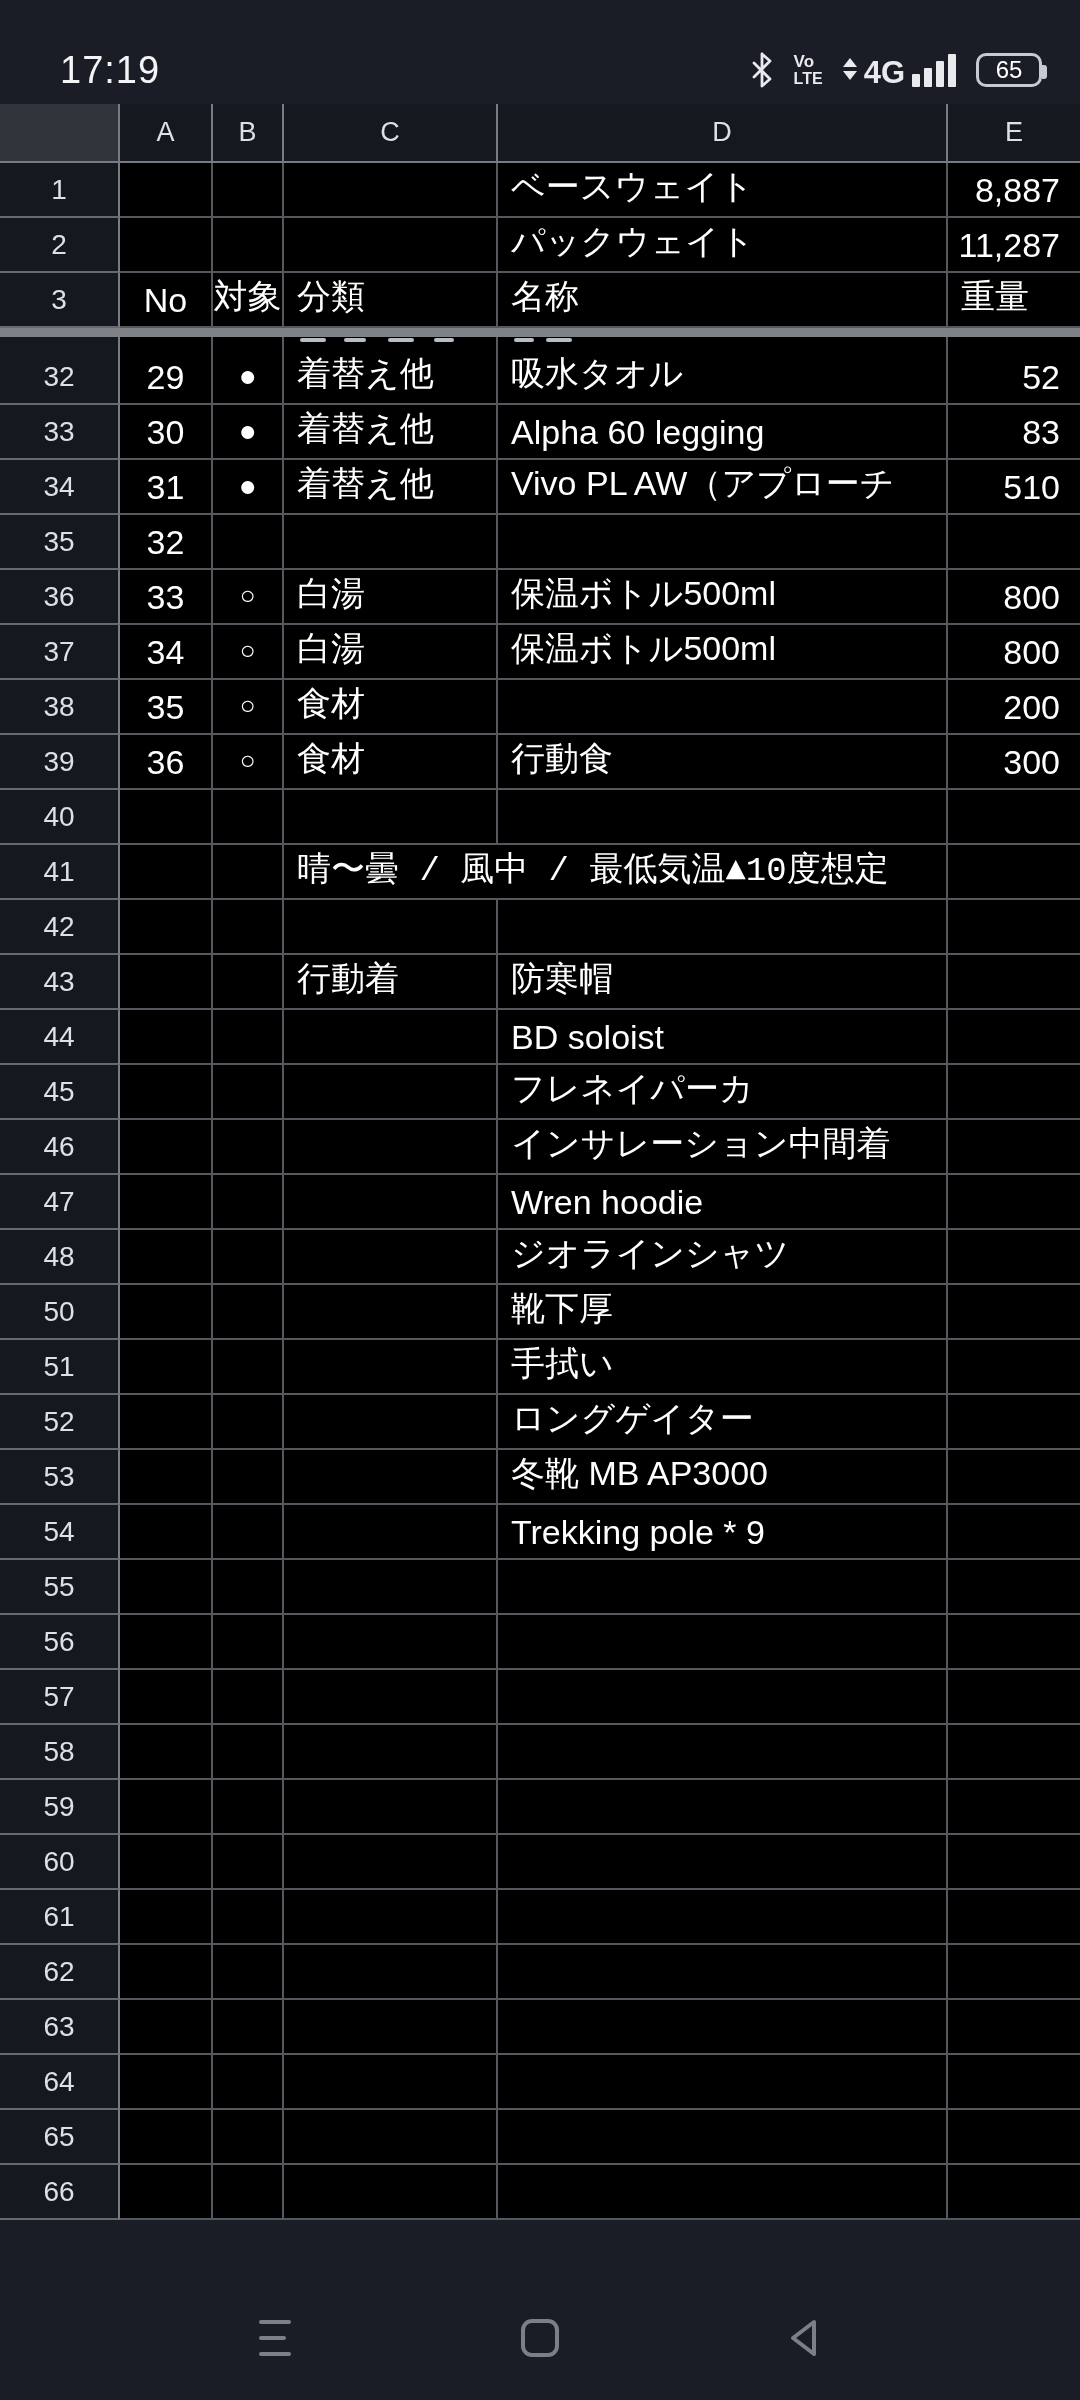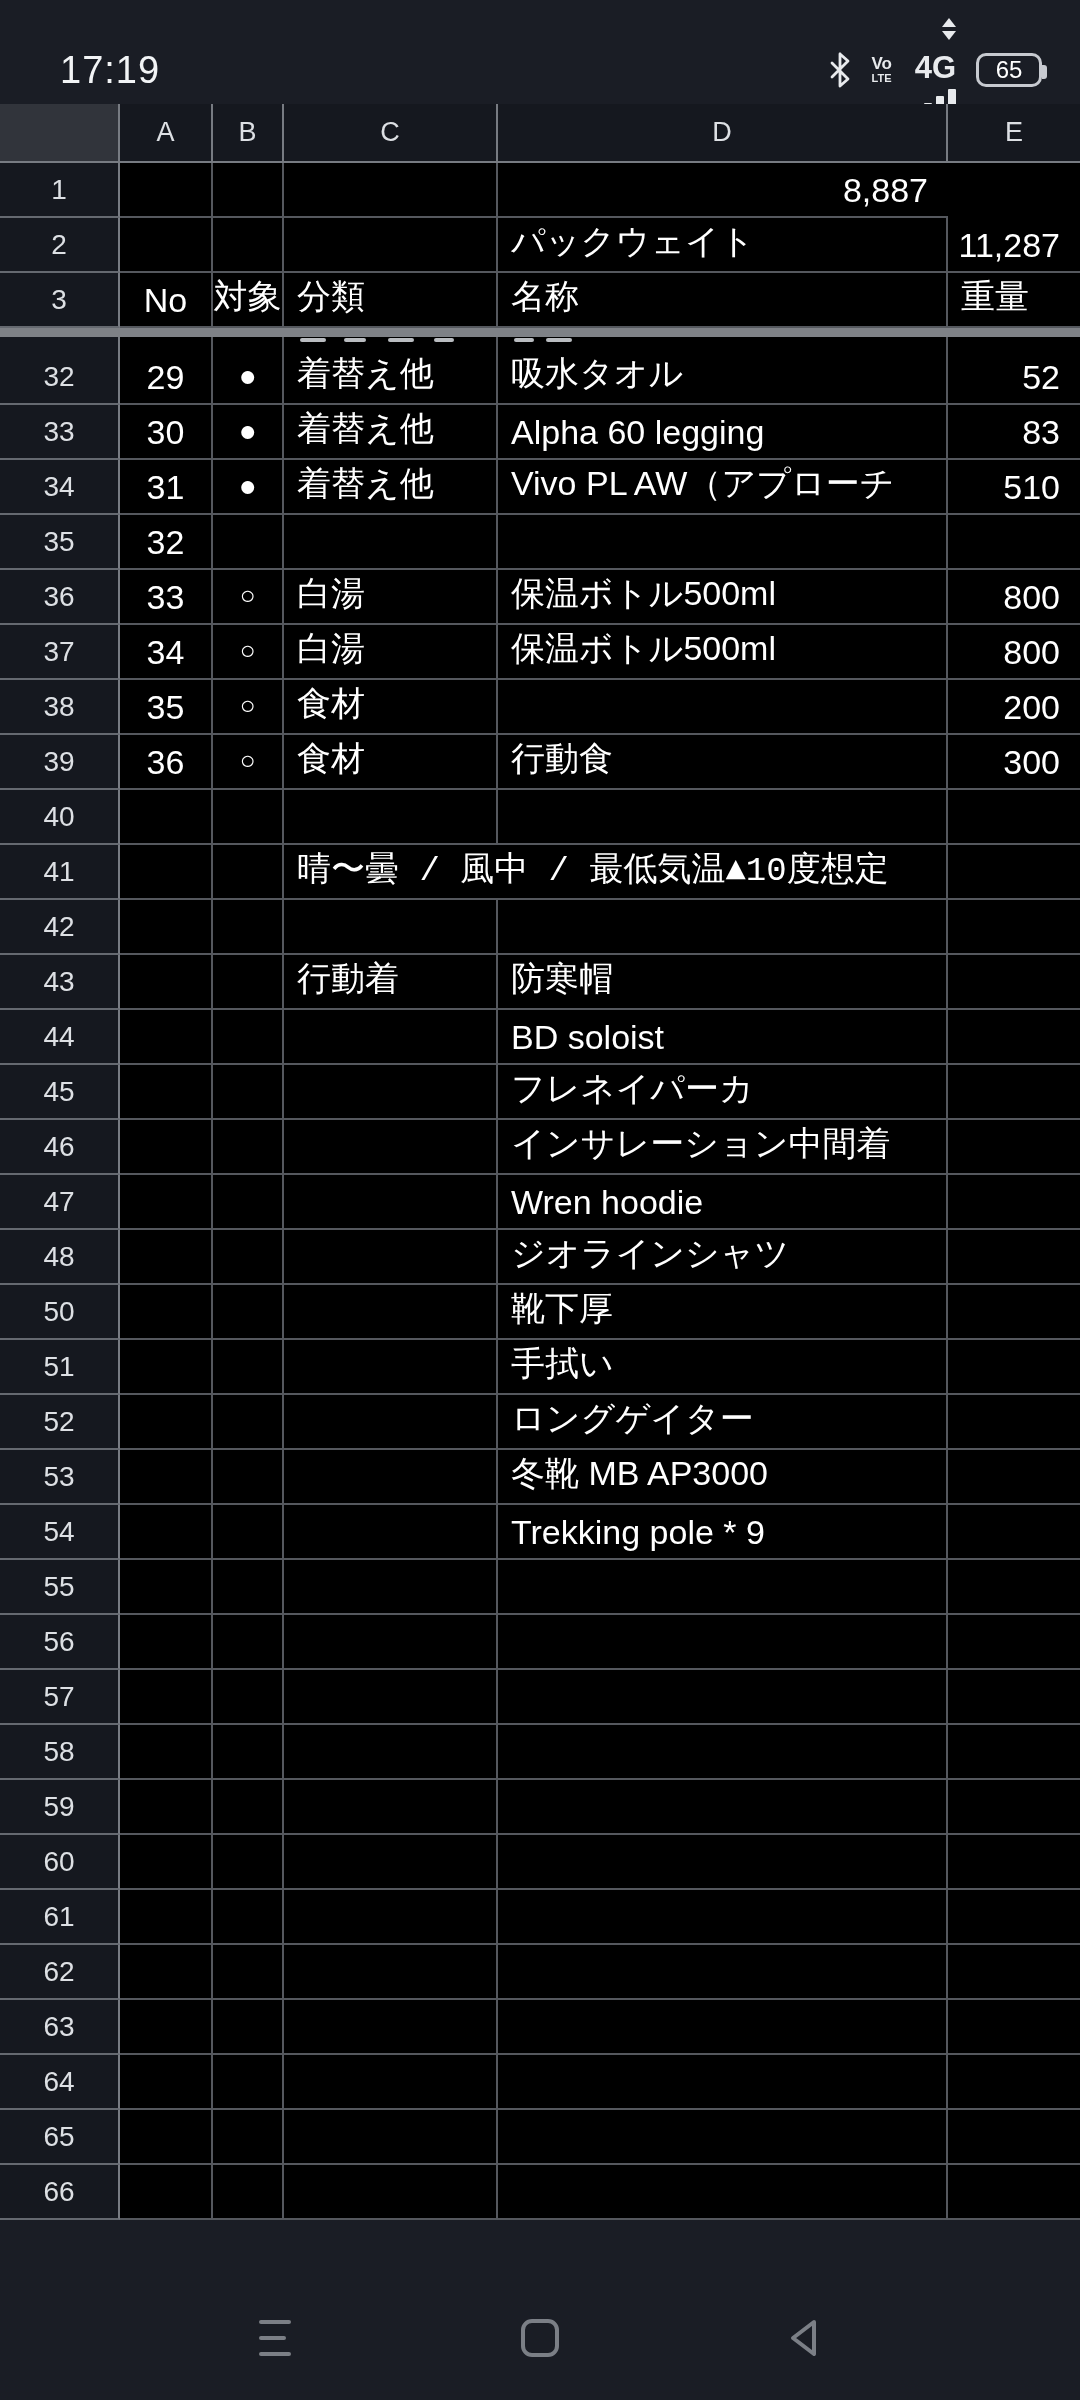--- a/index.html
+++ b/index.html
@@ -13,22 +13,22 @@
   
   .status-bar{
     height:104px; display:flex; justify-content:space-between; align-items:center;
     padding:36px 30px 0 60px;
   }
   .time{ font-size:38px; color:#f2f4f6; letter-spacing:1px; }
   .status-icons{ display:flex; align-items:center; gap:20px;justify-content:center; }
   .bt-icon svg{ display:block; }
   .volte{ display:flex; flex-direction:column; line-height:1.05; font-weight:bold; color:#e8eaed; }
   .volte .v-top{ font-size:17px; }
-  .volte .v-bot{ font-size:11px; }
-  .net{ display:flex; align-items:flex-end; gap:7px;flex-direction:column; }
+  .volte .v-bot{ font-size:16px; }
+  .net{ display:flex; align-items:flex-end; gap:7px; }
   .updown{ display:flex; flex-direction:column; gap:4px; margin-bottom:7px; }
   .tri-up{ width:0; height:0; border-left:7px solid transparent; border-right:7px solid transparent; border-bottom:9px solid #e8eaed; }
   .tri-down{ width:0; height:0; border-left:7px solid transparent; border-right:7px solid transparent; border-top:9px solid #e8eaed; }
   .fourg{ font-size:31px; font-weight:bold; color:#e8eaed; line-height:0.9; }
   .bars{ display:flex; align-items:flex-end; gap:4px; height:33px; }
   .bars i{ display:block; width:8px; background:#e8eaed; border-radius:1px; }
   .bars i:nth-child(1){ height:13px; }
   .bars i:nth-child(2){ height:19px; }
   .bars i:nth-child(3){ height:26px; }
   .bars i:nth-child(4){ height:33px; }
@@ -115,20 +115,21 @@
       <div class="col-h">C</div>
       <div class="col-h">D</div>
       <div class="col-h">E</div>
     </div>
   <div id="frozen-rows">
       <div class="row">
         <div class="rn">1</div>
         <div class="cell ca"></div>
         <div class="cell cb"></div>
         <div class="cell cc"></div>
+        <div class="cell cd">ベースウェイト</div>
         <div class="cell ce">8,887</div>
       </div>
       <div class="row">
         <div class="rn">2</div>
         <div class="cell ca"></div>
         <div class="cell cb"></div>
         <div class="cell cc"></div>
         <div class="cell cd">パックウェイト</div>
         <div class="cell ce">11,287</div>
       </div>

